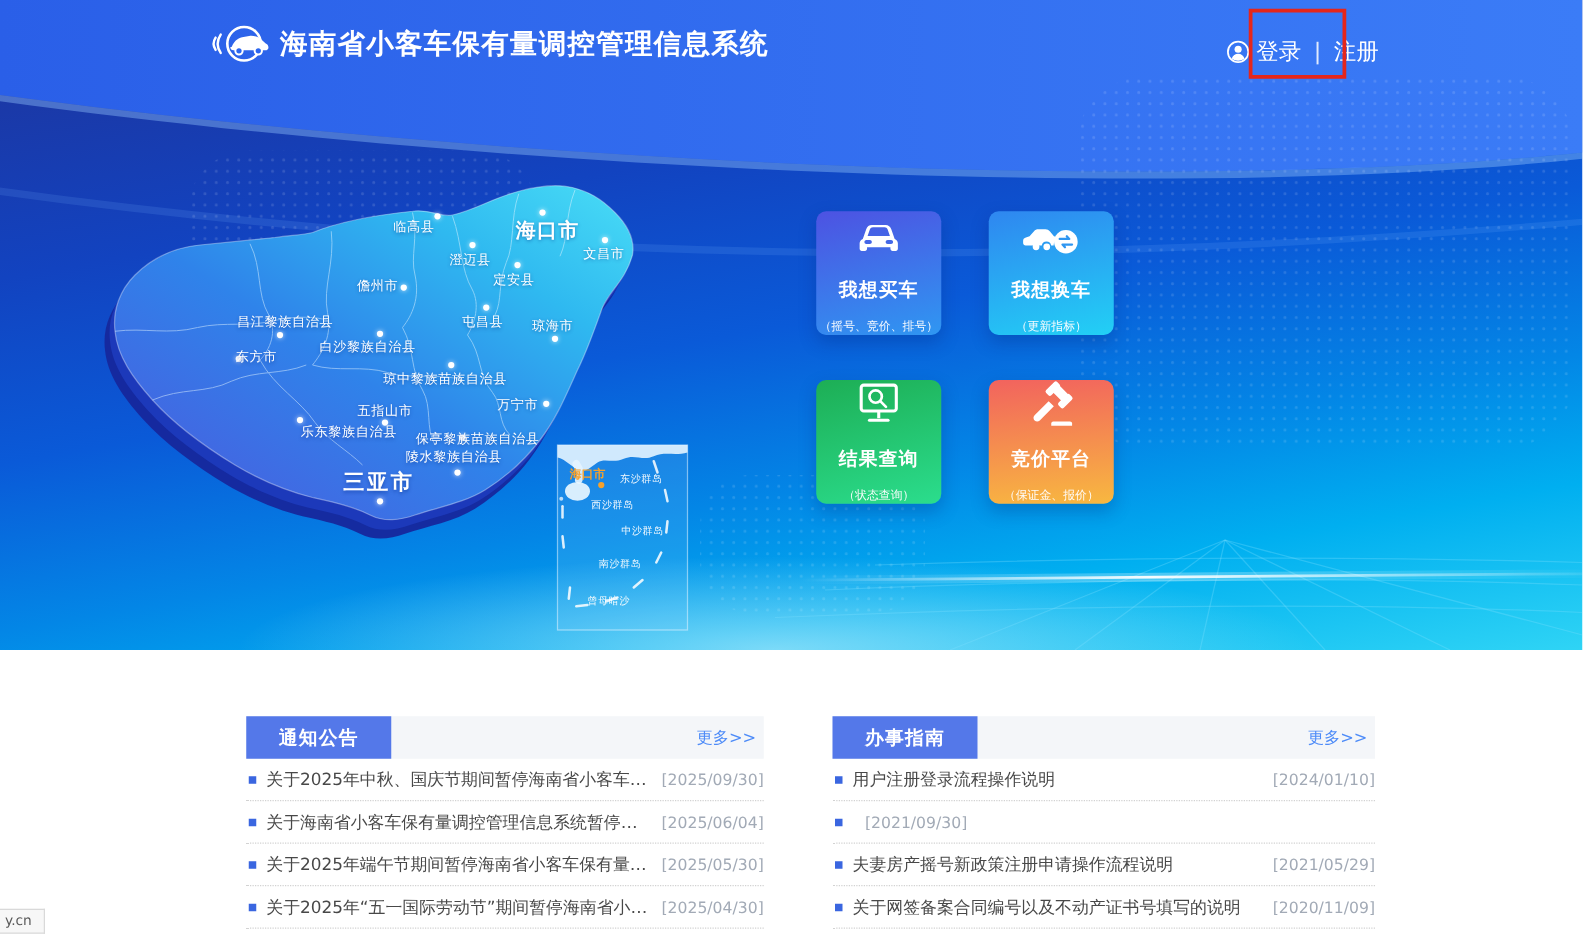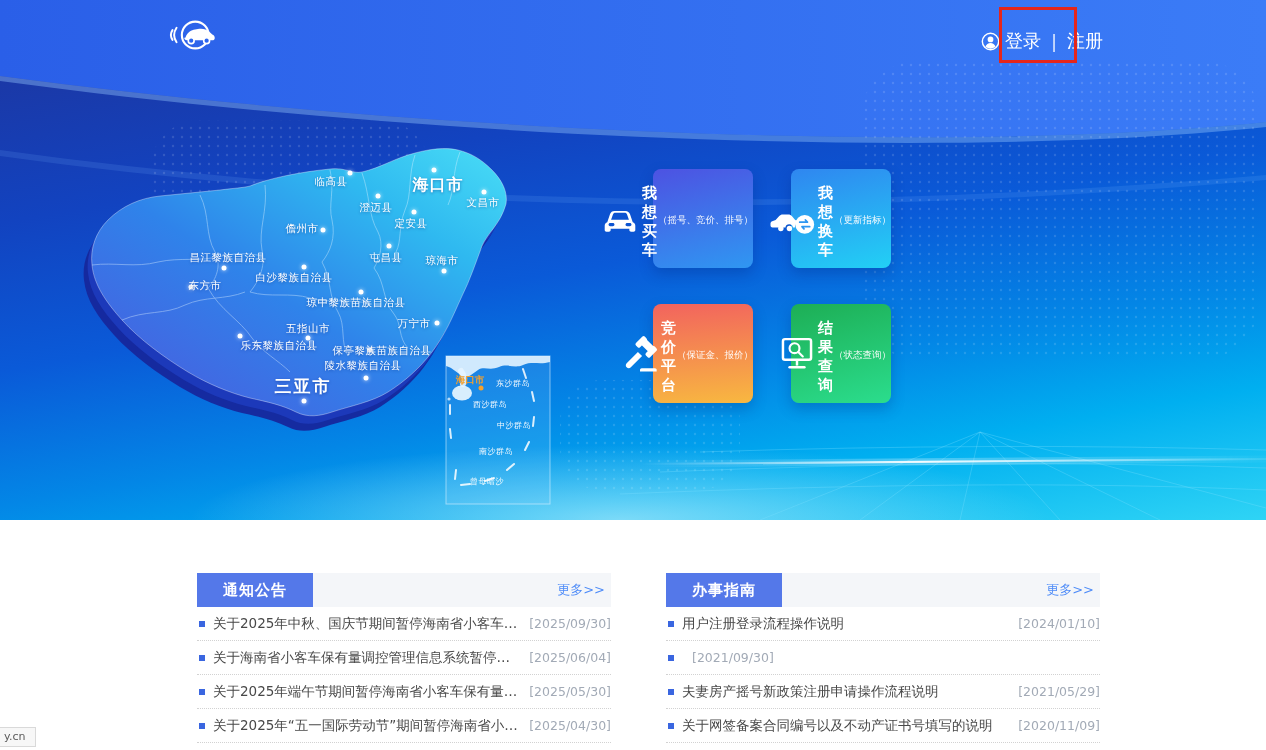--- a/index.html
+++ b/index.html
@@ -55,21 +55,21 @@
   .infobar{
     position:absolute;left:0;top:78px;width:1266px;text-align:center;z-index:4;
     color:#fff;font-size:14px;font-weight:bold;letter-spacing:.5px;
   }
   
   .actions{
     position:absolute;left:653px;top:169px;z-index:4;
     display:grid;grid-template-columns:100px 100px;grid-auto-rows:99px;gap:36px 38px;
   }
   .action{
-    border-radius:8px;display:flex;flex-direction:row;align-items:center;justify-content:flex-end;
+    border-radius:8px;display:flex;flex-direction:column;align-items:center;justify-content:space-between;
     cursor:pointer;box-shadow:0 6px 14px rgba(0,30,110,.25);
   }
   .a-buy{background:linear-gradient(165deg,#4d52e2 0%,#2f97f2 100%);}
   .a-swap{background:linear-gradient(165deg,#2f86f0 0%,#22d0f5 100%);}
   .a-query{background:linear-gradient(165deg,#1dae55 0%,#2bdd8d 100%);}
   .a-bid{background:linear-gradient(175deg,#f2635e 0%,#f8b840 100%);}
   .a-icon{height:38px;display:flex;align-items:center;justify-content:center;}
   .a-title{color:#fff;font-size:15px;font-weight:bold;margin-top:6px;letter-spacing:1px;}
   .a-sub{color:#fff;font-size:9.5px;margin-top:3px;letter-spacing:0;opacity:.96;white-space:nowrap;}
   
@@ -256,20 +256,21 @@
     <svg class="logo-icon" viewBox="0 0 64 48">
       <g fill="none" stroke="#fff">
         <path d="M8,18 q-4,6 0,12" stroke-width="2.4" stroke-linecap="round"></path>
         <path d="M13,15 q-6,9 0,18" stroke-width="2.4" stroke-linecap="round"></path>
         <circle cx="36" cy="24" r="16.5" stroke-width="2.6"></circle>
       </g>
       <path fill="#fff" d="M24,27 c1.5,-5 5.5,-8.5 10,-9.5 l7,-1.2 c4.5,-.6 9,.8 12.3,3.8 l3.7,3.4 c1.8,.6 3,2.2 3,4.1 0,1.7 -1.3,2.9 -3,2.9 H25.5 c-1.7,0 -3,-1.2 -3,-2.7 0,-.3 .2,-.6 1.5,-.8 z"></path>
       <circle cx="31" cy="31" r="3.6" fill="#2b66f0" stroke="#fff" stroke-width="2"></circle>
       <circle cx="50" cy="31" r="3.6" fill="#2b66f0" stroke="#fff" stroke-width="2"></circle>
     </svg>
+    <span class="site-title">海南省小客车保有量调控管理信息系统</span>
   </div>
 
   <div class="header-right">
     <span class="login-link">
       <svg class="person-icon" viewBox="0 0 20 20">
         <circle cx="10" cy="10" r="8.6" stroke="#fff" stroke-width="1.5" fill="none"></circle>
         <circle cx="10" cy="7.8" r="3" fill="#fff"></circle>
         <path d="M4.6,15.6 c.9,-2.7 3,-4.1 5.4,-4.1 s4.5,1.4 5.4,4.1 a8.6,8.6 0 0 1 -10.8,0 z" fill="#fff"></path>
       </svg>
       <span>登录</span>
@@ -302,48 +303,48 @@
           <circle cx="40" cy="26" r="10.5" fill="#fff"></circle>
           <g stroke="#2e96f1" stroke-width="2" fill="none" stroke-linecap="round" stroke-linejoin="round">
             <path d="M34.5,23.5 h8.5 l-2.2,-2.4"></path>
             <path d="M45.5,28.5 h-8.5 l2.2,2.4"></path>
           </g>
         </svg>
       </div>
       <div class="a-title">我想换车</div>
       <div class="a-sub">（更新指标）</div>
     </div>
+    <div class="action a-query">
+      <div class="a-icon">
+        <svg width="42" height="38" viewBox="0 0 48 46" fill="none" stroke="#fff">
+          <rect x="7" y="5" width="34" height="25" rx="2.5" stroke-width="3"></rect>
+          <circle cx="21" cy="16" r="6" stroke-width="2.6"></circle>
+          <path d="M25.5,20.5 l5.5,5.5" stroke-width="2.6" stroke-linecap="round"></path>
+          <path d="M24,30 v7" stroke-width="3"></path>
+          <path d="M15,39 h18" stroke-width="3" stroke-linecap="round"></path>
+        </svg>
+      </div>
+      <div class="a-title">结果查询</div>
+      <div class="a-sub">（状态查询）</div>
+    </div>
     <div class="action a-bid">
       <div class="a-icon">
         <svg width="42" height="40" viewBox="0 0 48 48">
           <g fill="#fff">
             <rect x="22" y="2" width="7" height="15" rx="2" transform="rotate(45 25.5 9.5)"></rect>
             <rect x="34" y="14" width="7" height="15" rx="2" transform="rotate(45 37.5 21.5)"></rect>
             <rect x="23" y="9" width="19" height="9" rx="1.5" transform="rotate(45 32.5 13.5)"></rect>
             <path d="M21.5,21.5 l5,5 L13,40 c-1.4,1.4 -3.6,1.4 -5,0 s-1.4,-3.6 0,-5 z"></path>
             <path d="M26,41 h16 c1.1,0 2,.9 2,2 v2 H24 v-2 c0,-1.1 .9,-2 2,-2 z"></path>
           </g>
         </svg>
       </div>
       <div class="a-title">竞价平台</div>
       <div class="a-sub">（保证金、报价）</div>
     </div>
-    <div class="action a-query">
-      <div class="a-icon">
-        <svg width="42" height="38" viewBox="0 0 48 46" fill="none" stroke="#fff">
-          <rect x="7" y="5" width="34" height="25" rx="2.5" stroke-width="3"></rect>
-          <circle cx="21" cy="16" r="6" stroke-width="2.6"></circle>
-          <path d="M25.5,20.5 l5.5,5.5" stroke-width="2.6" stroke-linecap="round"></path>
-          <path d="M24,30 v7" stroke-width="3"></path>
-          <path d="M15,39 h18" stroke-width="3" stroke-linecap="round"></path>
-        </svg>
-      </div>
-      <div class="a-title">结果查询</div>
-      <div class="a-sub">（状态查询）</div>
-    </div>
   </div>
 </div>
 
 <div class="content">
   <section class="panel panel-notices">
     <div class="panel-head">
       <div class="panel-tab">通知公告</div>
       <a class="more-link">更多&gt;&gt;</a>
     </div>
     <ul class="news-list">

